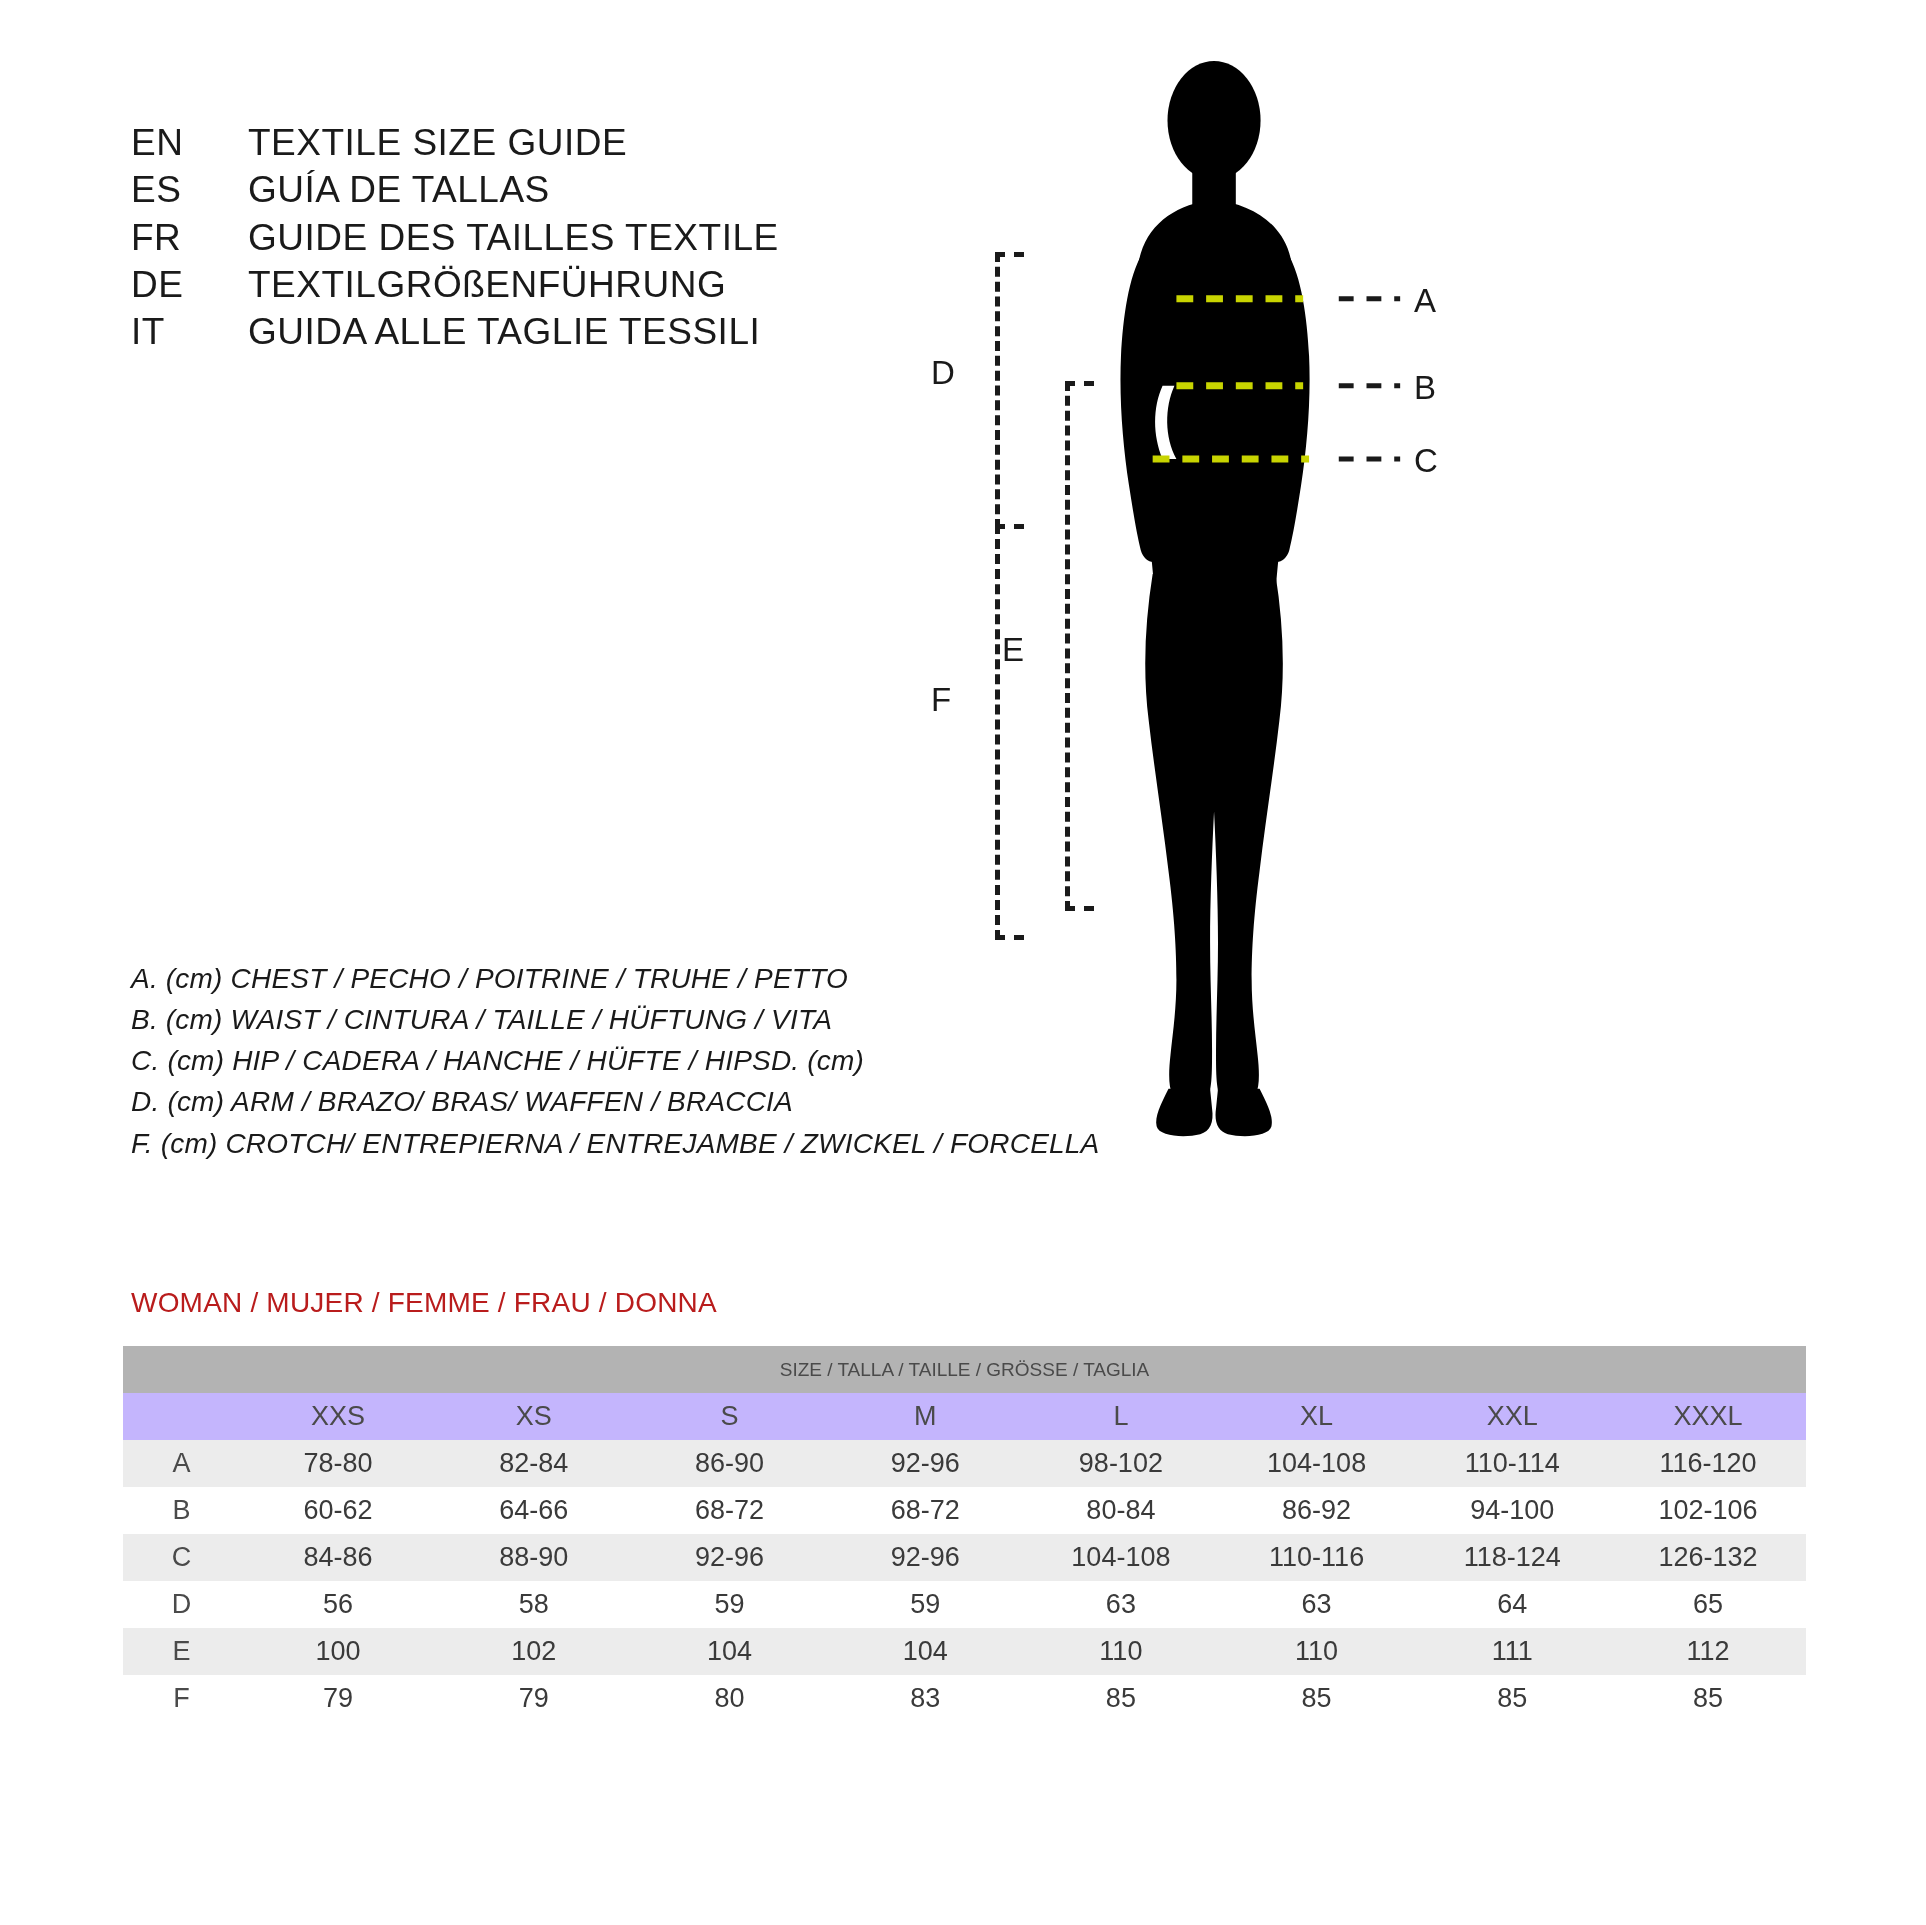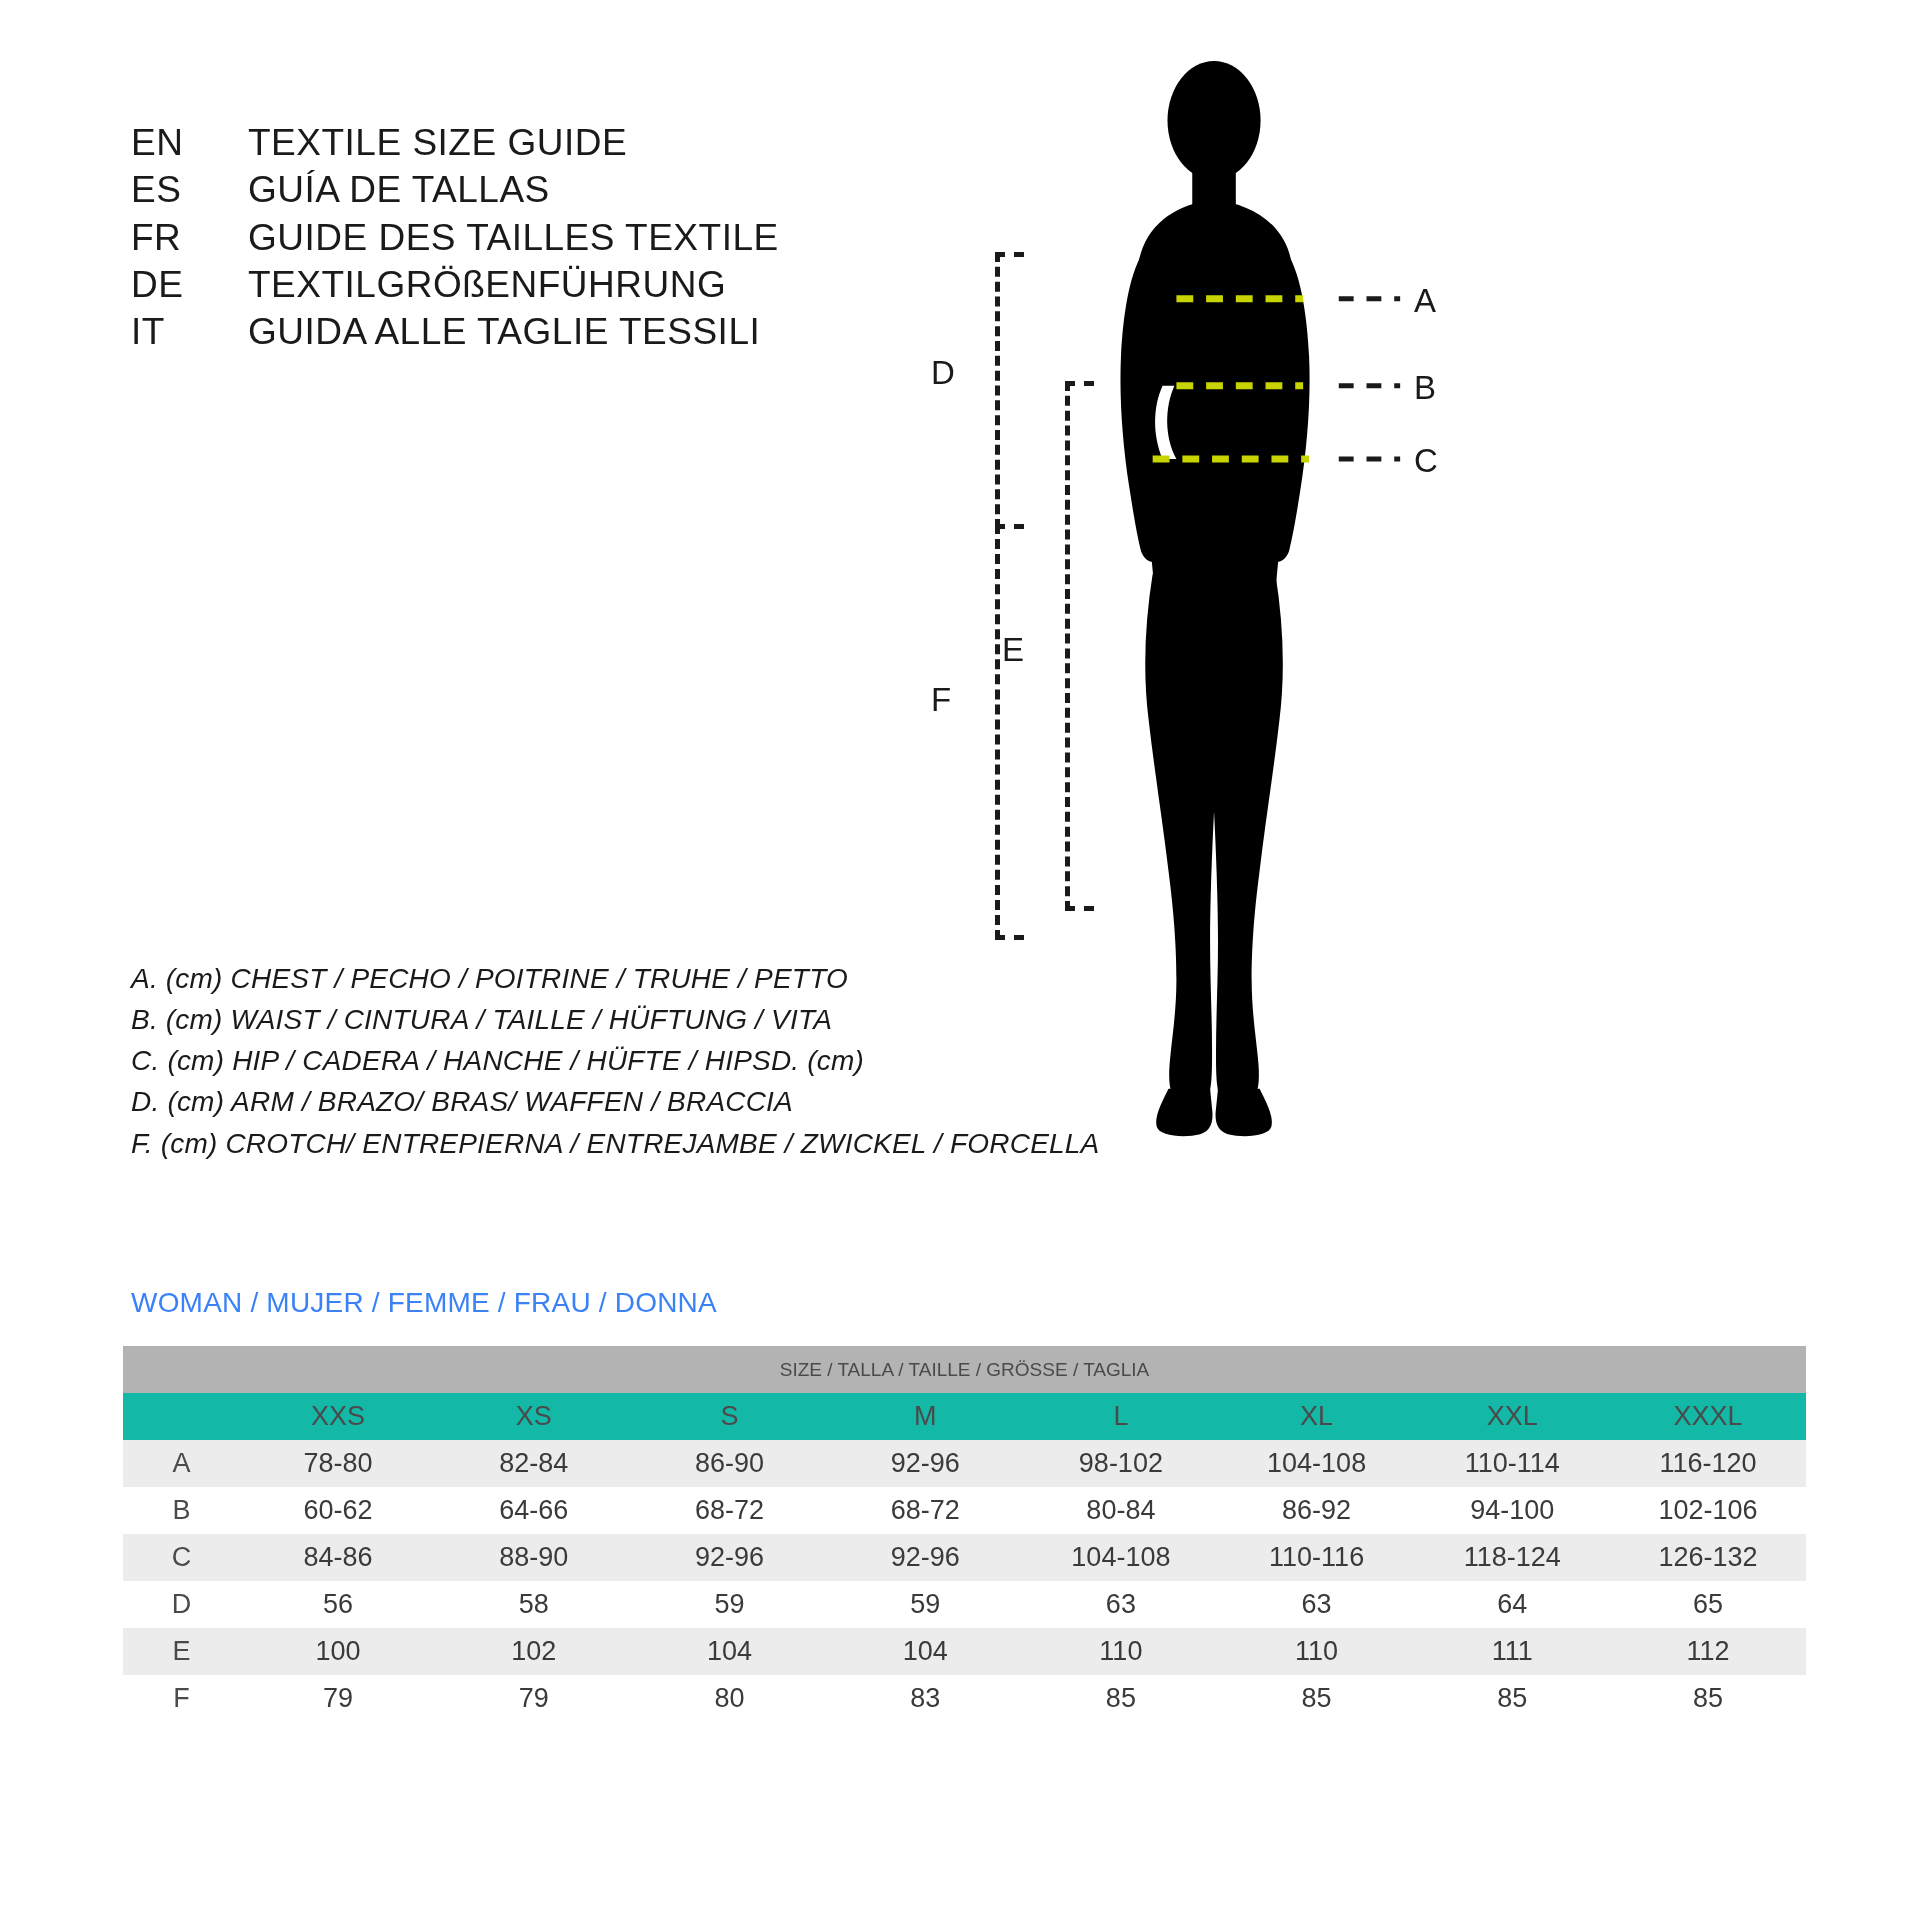--- a/index.html
+++ b/index.html
@@ -55,21 +55,21 @@
     font-style: italic;
   }
 
   
   #group-label {
     position: absolute;
     left: 131px;
     top: 1287px;
     font-size: 28px;
     letter-spacing: 0.2px;
-    color: #3b82f6;
+    color: #b91c1c;
   }
 
   
   #size-table-wrap {
     position: absolute;
     left: 123px;
     top: 1346px;
     width: 1683px;
   }
   table.size-table {
@@ -87,21 +87,21 @@
   }
   .row-head-band td {
     background: #b3b3b3;
     color: #4a4a4a;
     text-align: left;
     padding-left: 14px;
     font-size: 19px;
     height: 51px;
   }
   .row-sizes td {
-    background: #14b8a6;
+    background: #c4b5fd;
     color: #4a4a4a;
   }
   .row-alt td {
     background: #ececec;
   }
   .row-white td {
     background: #ffffff;
   }
   td.rowlabel {
     text-align: left;

